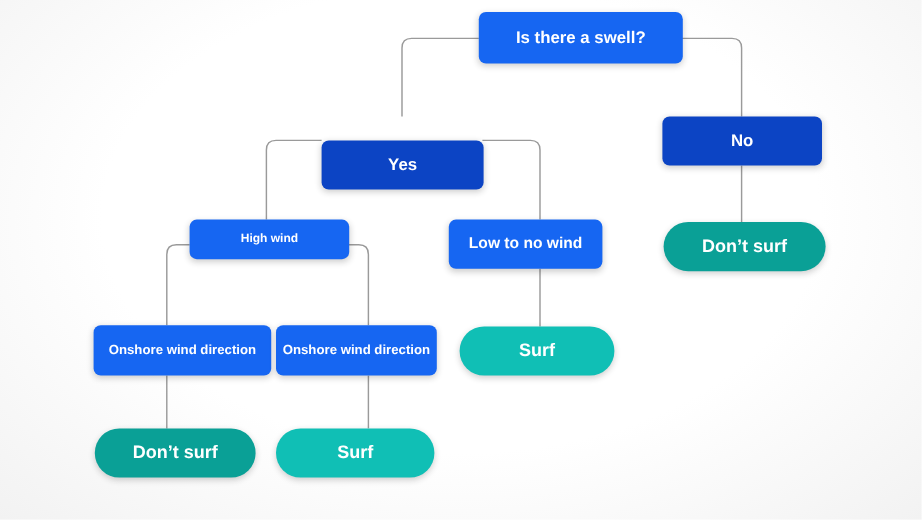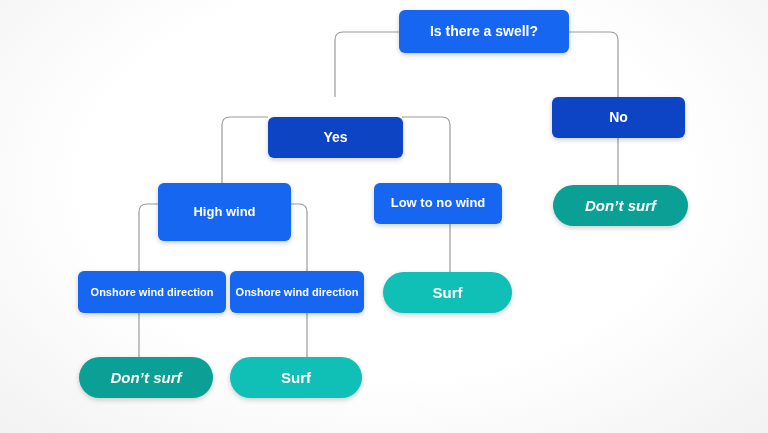--- a/index.html
+++ b/index.html
@@ -17,27 +17,27 @@
   .node{
     position:absolute;z-index:2;
     display:flex;align-items:center;justify-content:center;
     color:#ffffff;font-weight:600;text-align:center;line-height:1.15;
     box-shadow:0 2px 5px rgba(30,30,30,0.22);
   }
   .rect{border-radius:6px;}
   .pill{border-radius:21px;}
   .blue{background:#1666F2;}
   .darkblue{background:#0C44C4;}
-  .tealdark{background:#0AA096;font-style:italic;}
+  .tealdark{background:#0AA096;}
   .tealbright{background:#10BFB5;}
 
   #n-swell        {left:399px;top:10px; width:170px;height:43px;font-size:14px;}
   #n-yes          {left:268px;top:97px; width:135px;height:41px;font-size:14px;margin-top:20px;}
   #n-no           {left:552px;top:97px; width:133px;height:41px;font-size:14px;text-align:right;}
-  #n-high-wind    {left:158px;top:183px;width:133px;height:58px;font-size:13px;}
+  #n-high-wind    {left:158px;top:183px;width:133px;height:33px;font-size:10px;}
   #n-low-wind     {left:374px;top:183px;width:128px;height:41px;font-size:13px;}
   #n-dontsurf-no  {left:553px;top:185px;width:135px;height:41px;font-size:15px;}
   #n-onshore      {left:78px; top:271px;width:148px;height:42px;font-size:11px;}
   #n-offshore     {left:230px;top:271px;width:134px;height:42px;font-size:11px;}
   #n-surf-mid     {left:383px;top:272px;width:129px;height:41px;font-size:15px;}
   #n-dontsurf-left{left:79px; top:357px;width:134px;height:41px;font-size:15px;}
   #n-surf-bottom  {left:230px;top:357px;width:132px;height:41px;font-size:15px;}
 </style>
 </head>
 <body>

